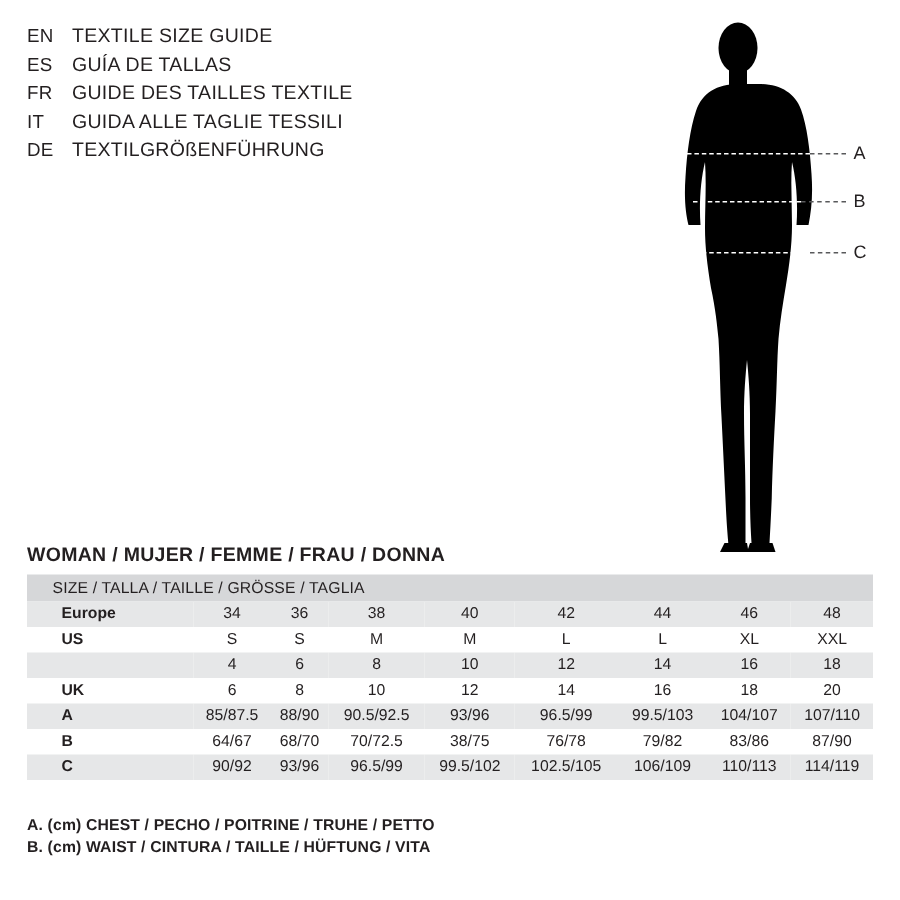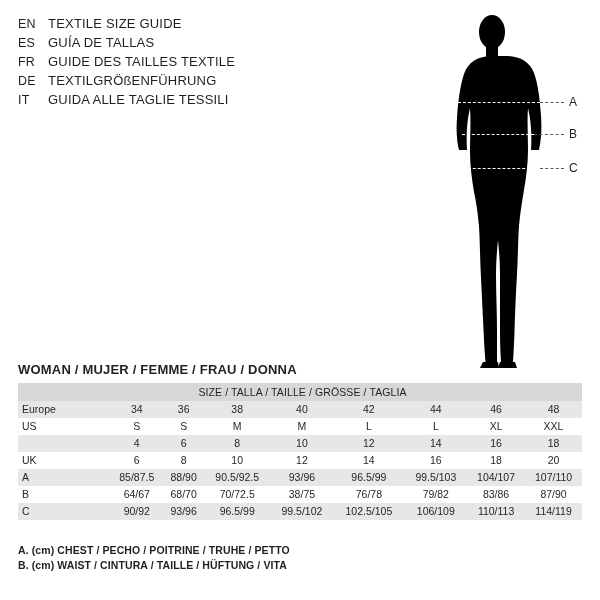--- a/index.html
+++ b/index.html
@@ -101,27 +101,28 @@
     padding: 0;
     margin: 0;
     height: 17px;
     line-height: 17px;
     text-align: center;
     font-weight: normal;
     vertical-align: middle;
   }
   .table .rowhead {
     text-align: left;
-    padding-left: 4px;
+    padding-left: 23px;
     width: 88px;
+    font-weight: bold;
   }
   .row-title td {
     background: #d6d7d9;
-    text-align: center;
-    padding-left: 5px;
+    text-align: left;
+    padding-left: 17px;
     font-size: 10.5px;
     letter-spacing: 0.1px;
     height: 18px;
   }
   .row-shade td {
     background: #e6e7e8;
   }
   .row-plain td {
     background: #ffffff;
   }
@@ -154,26 +155,26 @@
     </div>
     <div class="lang-row">
       <span class="lang-code">ES</span>
       <span class="lang-text">GUÍA DE TALLAS</span>
     </div>
     <div class="lang-row">
       <span class="lang-code">FR</span>
       <span class="lang-text">GUIDE DES TAILLES TEXTILE</span>
     </div>
     <div class="lang-row">
+      <span class="lang-code">IT</span>
+      <span class="lang-text">GUIDA ALLE TAGLIE TESSILI</span>
+    </div>
+    <div class="lang-row">
       <span class="lang-code">DE</span>
       <span class="lang-text">TEXTILGRÖßENFÜHRUNG</span>
-    </div>
-    <div class="lang-row">
-      <span class="lang-code">IT</span>
-      <span class="lang-text">GUIDA ALLE TAGLIE TESSILI</span>
     </div>
   </div>
 
   <div class="figure-wrap">
     <svg width="160" height="360" viewBox="0 0 160 360">
       <g fill="#000000">
 
         <ellipse cx="62" cy="22" rx="13" ry="17"></ellipse>
 
         <rect x="56" y="35" width="12" height="14"></rect>

